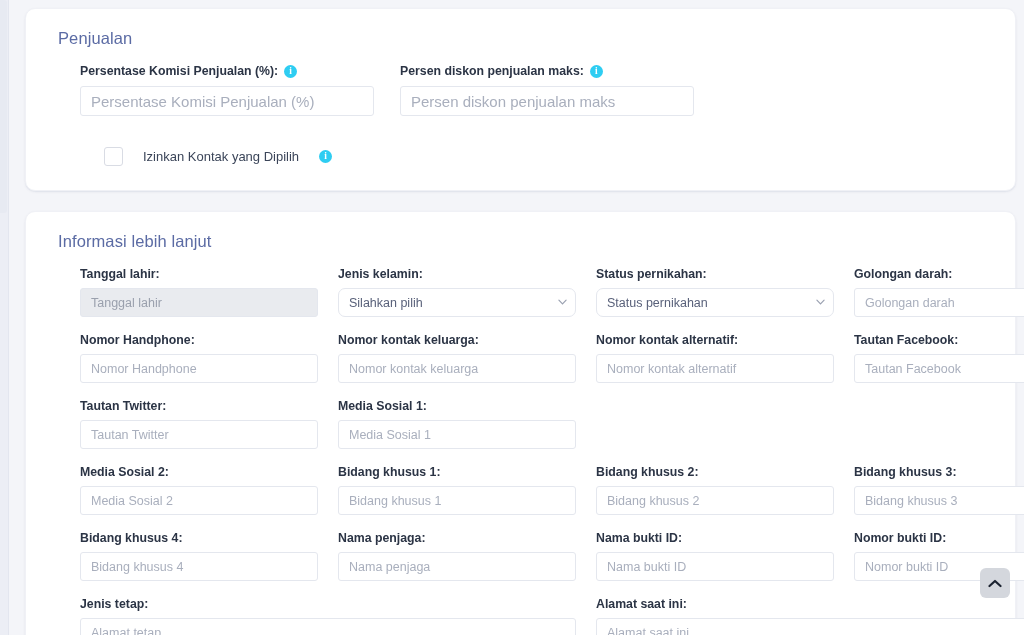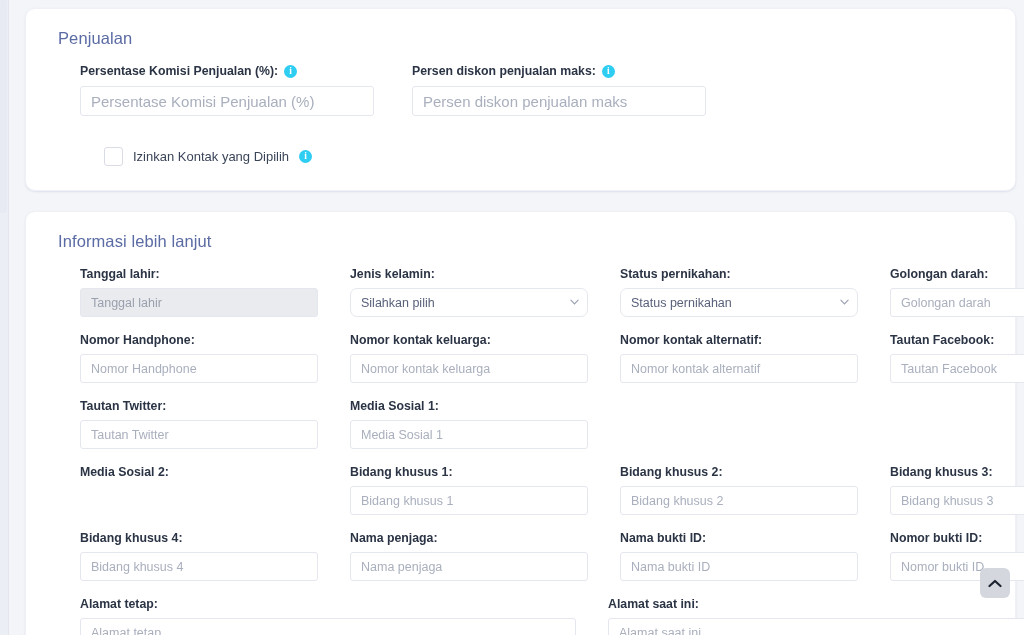--- a/index.html
+++ b/index.html
@@ -74,21 +74,21 @@
     margin: 0 0 16px 2px;
   }
 
   .inner {
     padding-left: 24px;
     padding-right: 6px;
   }
 
   .row {
     display: flex;
-    gap: 12px;
+    gap: 0;
     margin-bottom: 16px;
   }
   .row:last-child { margin-bottom: 0; }
 
   .field {
     width: 238px;
     margin-right: 20px;
     flex: 0 0 auto;
   }
   .field.wide { width: 496px; }
@@ -175,21 +175,21 @@
     font-weight: bold;
     font-family: "Liberation Serif", serif;
     line-height: 13px;
     flex: 0 0 auto;
     cursor: pointer;
   }
 
   .checkbox-row {
     display: flex;
     align-items: center;
-    gap: 10px;
+    gap: 20px;
     margin-top: 32px;
     padding-left: 24px;
   }
   .checkbox {
     width: 19px; height: 19px;
     border: 1px solid #d9dce4;
     border-radius: 3px;
     background: #fff;
     cursor: pointer;
     flex: 0 0 auto;
@@ -344,20 +344,23 @@
               <input class="input" type="text" placeholder="Media Sosial 1" style="">
             </div>
           </div>
           <div class="field spacer"></div>
           <div class="field spacer last"></div>
         </div>
 
         <div class="row">
           <div class="field">
             <span class="field-label">Media Sosial 2:</span>
+            <div class="control">
+              <input class="input" type="text" placeholder="Media Sosial 2" style="">
+            </div>
           </div>
           <div class="field">
             <span class="field-label">Bidang khusus 1:</span>
             <div class="control">
               <input class="input" type="text" placeholder="Bidang khusus 1" style="">
             </div>
           </div>
           <div class="field">
             <span class="field-label">Bidang khusus 2:</span>
             <div class="control">
@@ -394,21 +397,21 @@
           <div class="field last">
             <span class="field-label">Nomor bukti ID:</span>
             <div class="control">
               <input class="input" type="text" placeholder="Nomor bukti ID" style="">
             </div>
           </div>
         </div>
 
         <div class="row">
           <div class="field wide">
-            <span class="field-label">Alamat tetap:</span>
+            <span class="field-label">Jenis tetap:</span>
             <div class="control">
               <input class="input" type="text" placeholder="Alamat tetap" style="">
             </div>
           </div>
           <div class="field wide last">
             <span class="field-label">Alamat saat ini:</span>
             <div class="control">
               <input class="input" type="text" placeholder="Alamat saat ini" style="">
             </div>
           </div>

